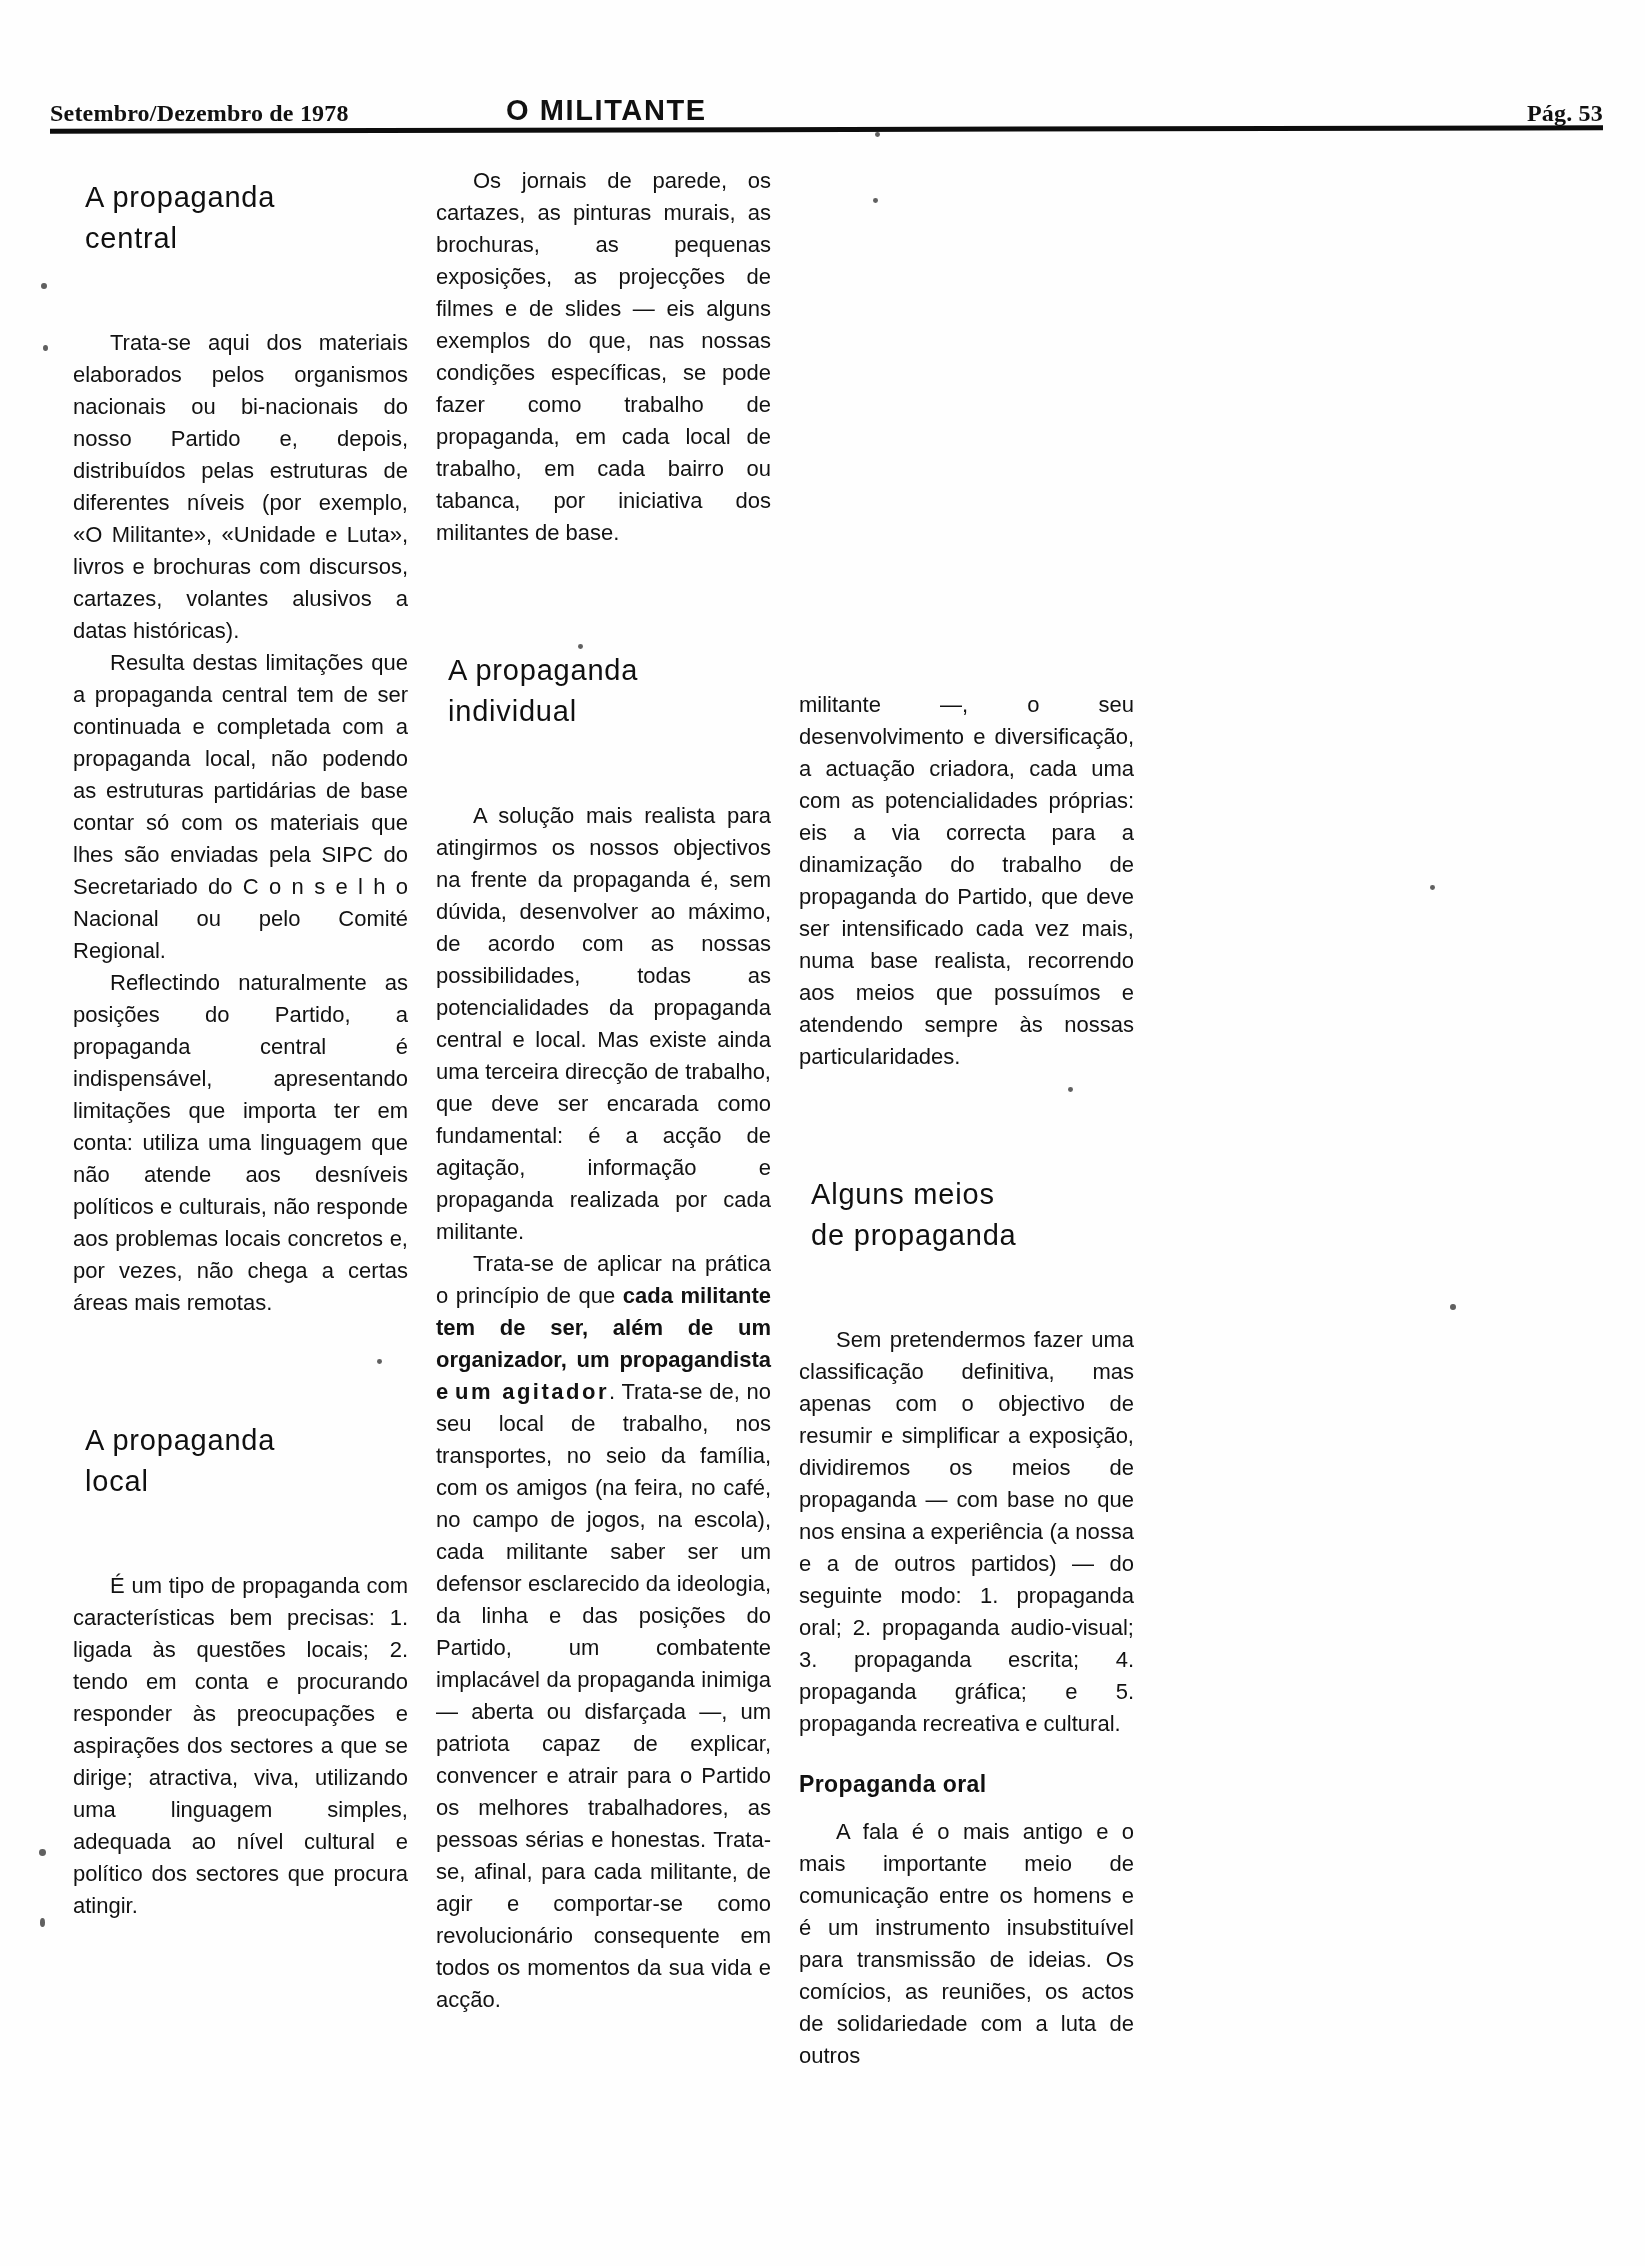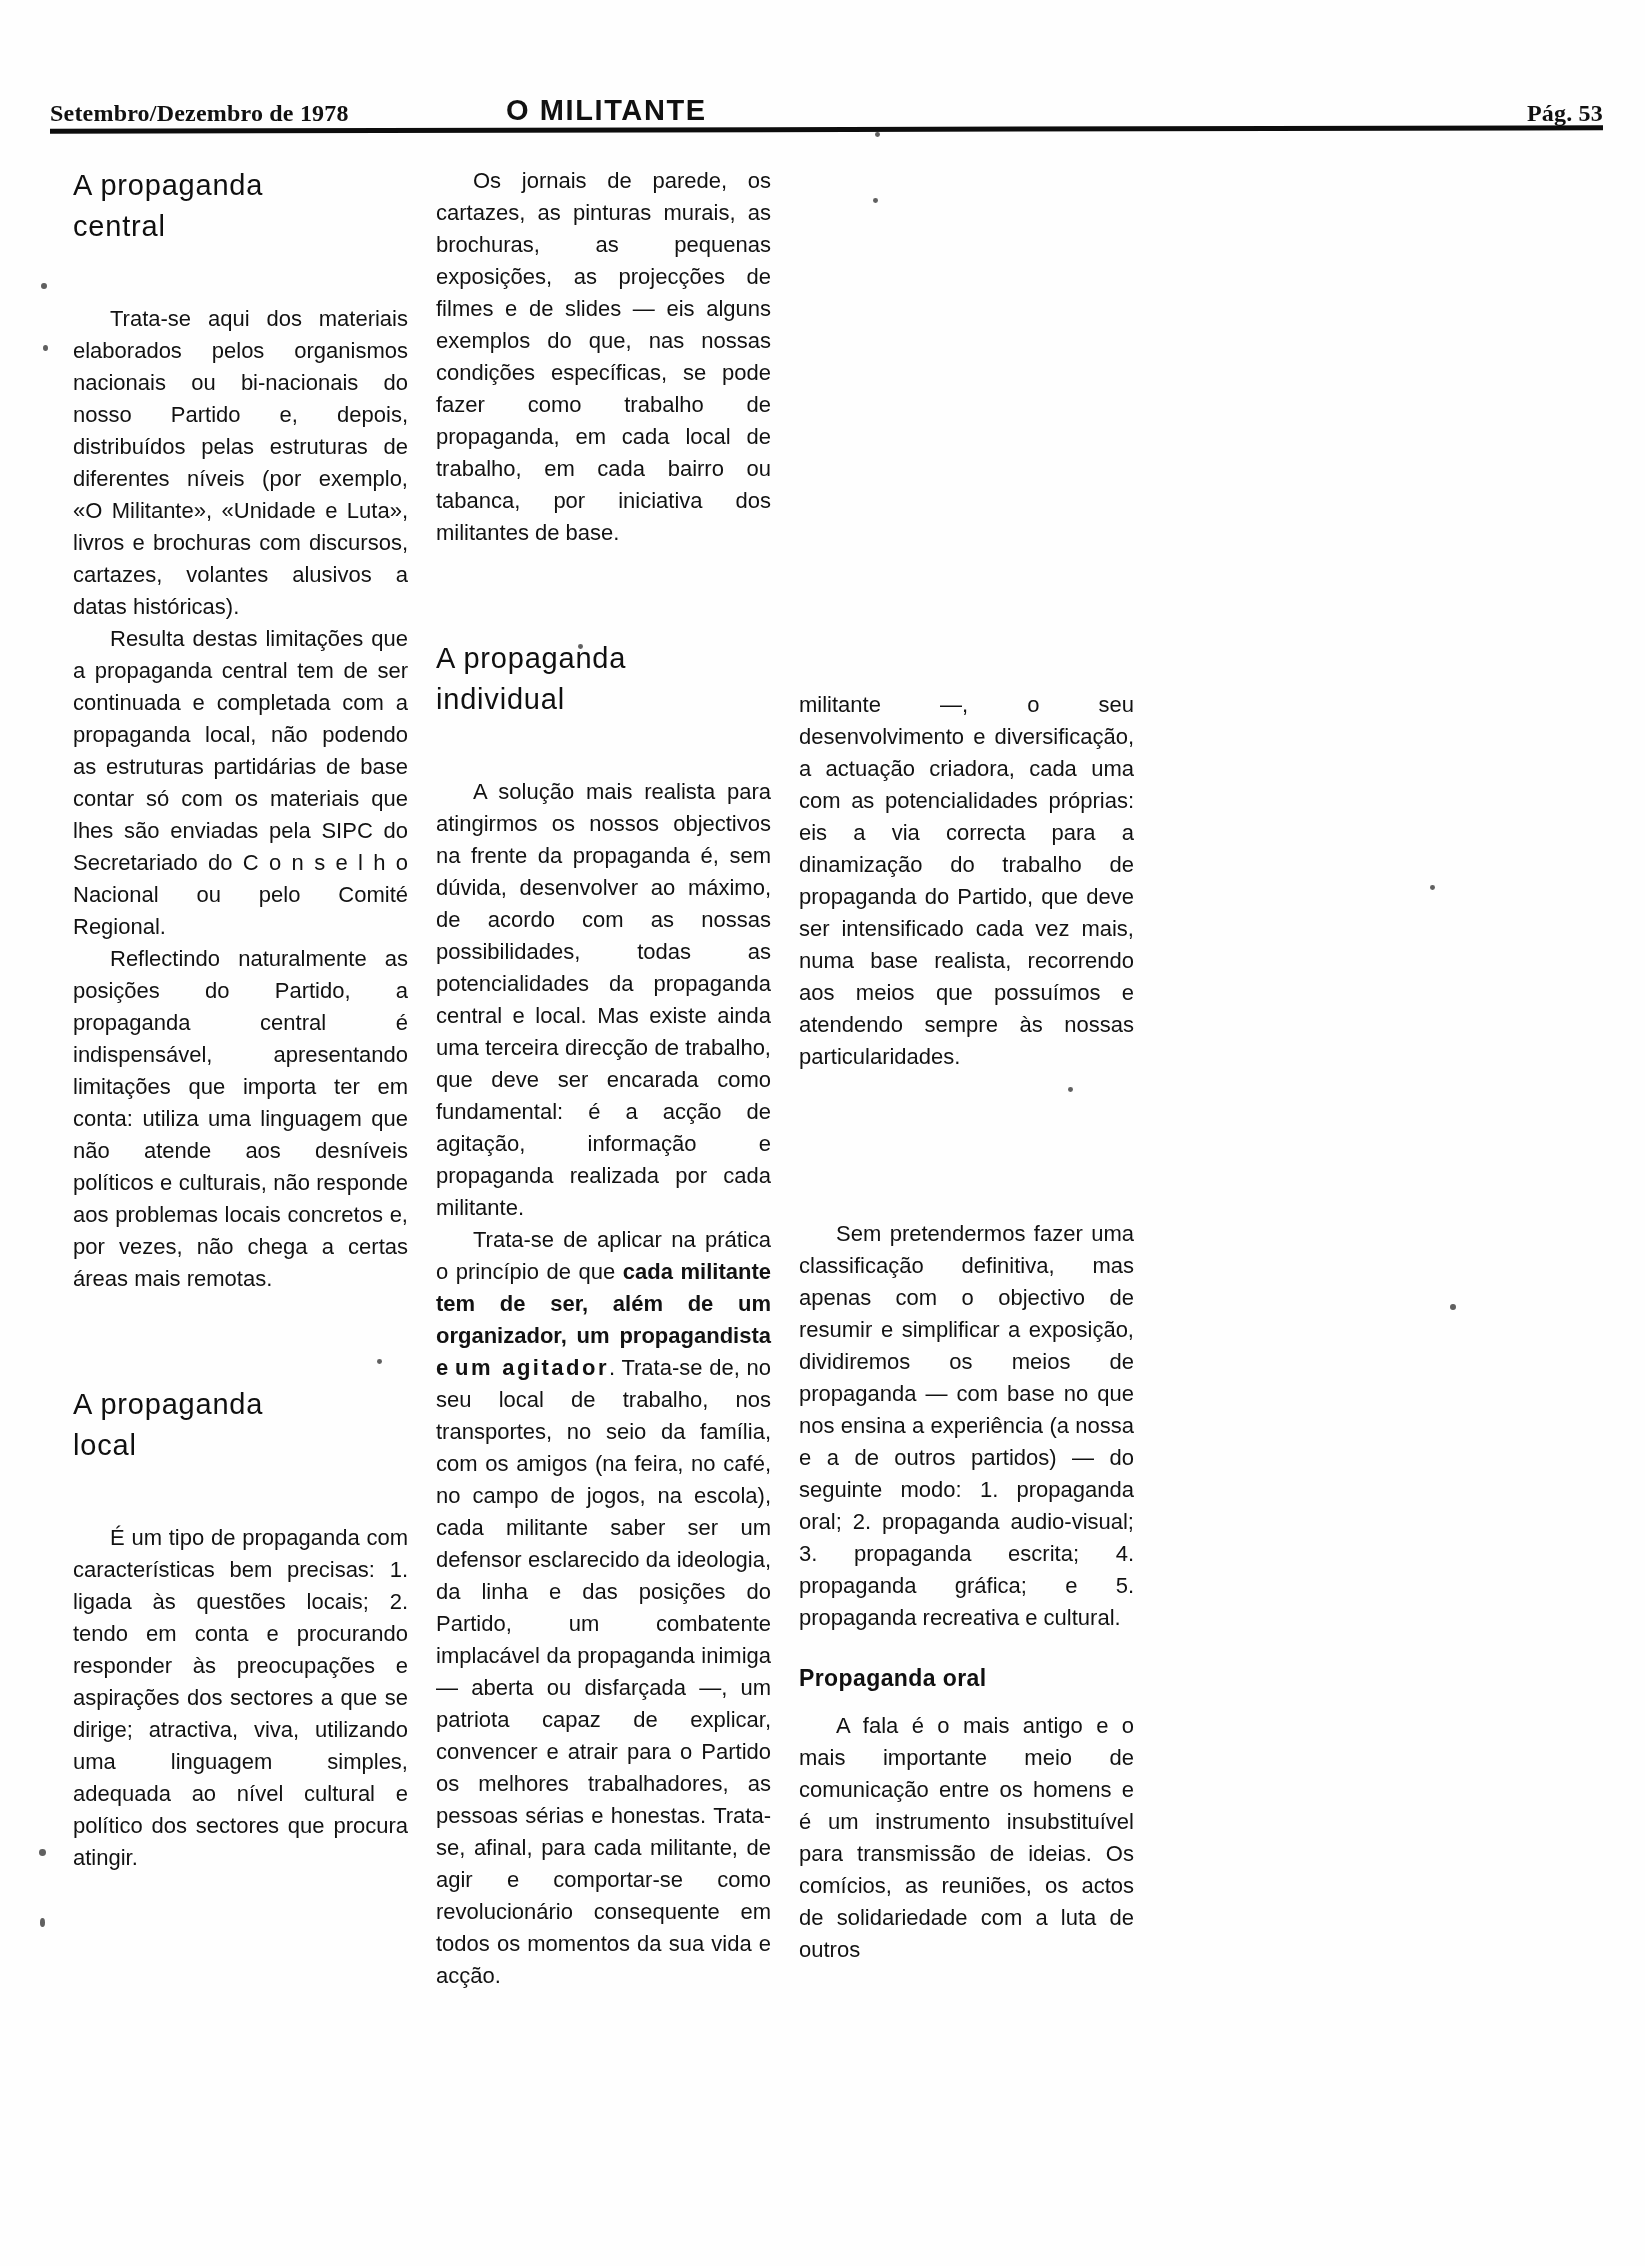--- a/index.html
+++ b/index.html
@@ -87,21 +87,21 @@
     margin: 0;
     text-indent: 37px;
     hyphens: none;
   }
   .col p.noindent { text-indent: 0; }
 
   h2.section {
     font-size: 29px;
     font-weight: 400;
     line-height: 41px;
-    margin: 0;
+    margin: 12px;
     letter-spacing: 0.8px;
     color: #101010;
     text-align: left;
   }
   h3.subsection {
     font-size: 23px;
     font-weight: 700;
     line-height: 31px;
     margin: 0;
     letter-spacing: 0.4px;
@@ -178,20 +178,24 @@
         <span>individual</span>
       </h2>
       <div class="sp-after-head"></div>
       <p>A solução mais realista para atingirmos os nossos objectivos na frente da propaganda é, sem dúvida, desenvolver ao máximo, de acordo com as nossas possibilidades, todas as potencialidades da propaganda central e local. Mas existe ainda uma terceira direcção de trabalho, que deve ser encarada como fundamental: é a acção de agitação, informação e propaganda realizada por cada militante.</p>
       <p><span>Trata-se de aplicar na prática o princípio de que </span><b>cada militante tem de ser, além de um organizador, um propagandista e </b><b class="wide">um agitador</b><span>. Trata-se de, no seu local de trabalho, nos transportes, no seio da família, com os amigos (na feira, no café, no campo de jogos, na escola), cada militante saber ser um defensor esclarecido da ideologia, da linha e das posições do Partido, um combatente implacável da propaganda inimiga — aberta ou disfarçada —, um patriota capaz de explicar, convencer e atrair para o Partido os melhores trabalhadores, as pessoas sérias e honestas. Trata-se, afinal, para cada militante, de agir e comportar-se como revolucionário consequente em todos os momentos da sua vida e acção.</span></p>
     </div>
 
     <div class="col col-3">
       <p class="noindent">militante —, o seu desenvolvimento e diversificação, a actuação criadora, cada uma com as potencialidades próprias: eis a via correcta para a dinamização do trabalho de propaganda do Partido, que deve ser intensificado cada vez mais, numa base realista, recorrendo aos meios que possuímos e atendendo sempre às nossas particularidades.</p>
       <div class="sp-before-head"></div>
+      <h2 class="section">
+        <span>Alguns meios</span><br>
+        <span>de propaganda</span>
+      </h2>
       <div class="sp-after-head"></div>
       <p>Sem pretendermos fazer uma classificação definitiva, mas apenas com o objectivo de resumir e simplificar a exposição, dividiremos os meios de propaganda — com base no que nos ensina a experiência (a nossa e a de outros partidos) — do seguinte modo: 1. propaganda oral; 2. propaganda audio-visual; 3. propaganda escrita; 4. propaganda gráfica; e 5. propaganda recreativa e cultural.</p>
       <div class="sp-small"></div>
       <h3 class="subsection">Propaganda oral</h3>
       <div class="sp-tiny"></div>
       <p>A fala é o mais antigo e o mais importante meio de comunicação entre os homens e é um instrumento insubstituível para transmissão de ideias. Os comícios, as reuniões, os actos de solidariedade com a luta de outros</p>
     </div>
 
   </div>
 </div>

